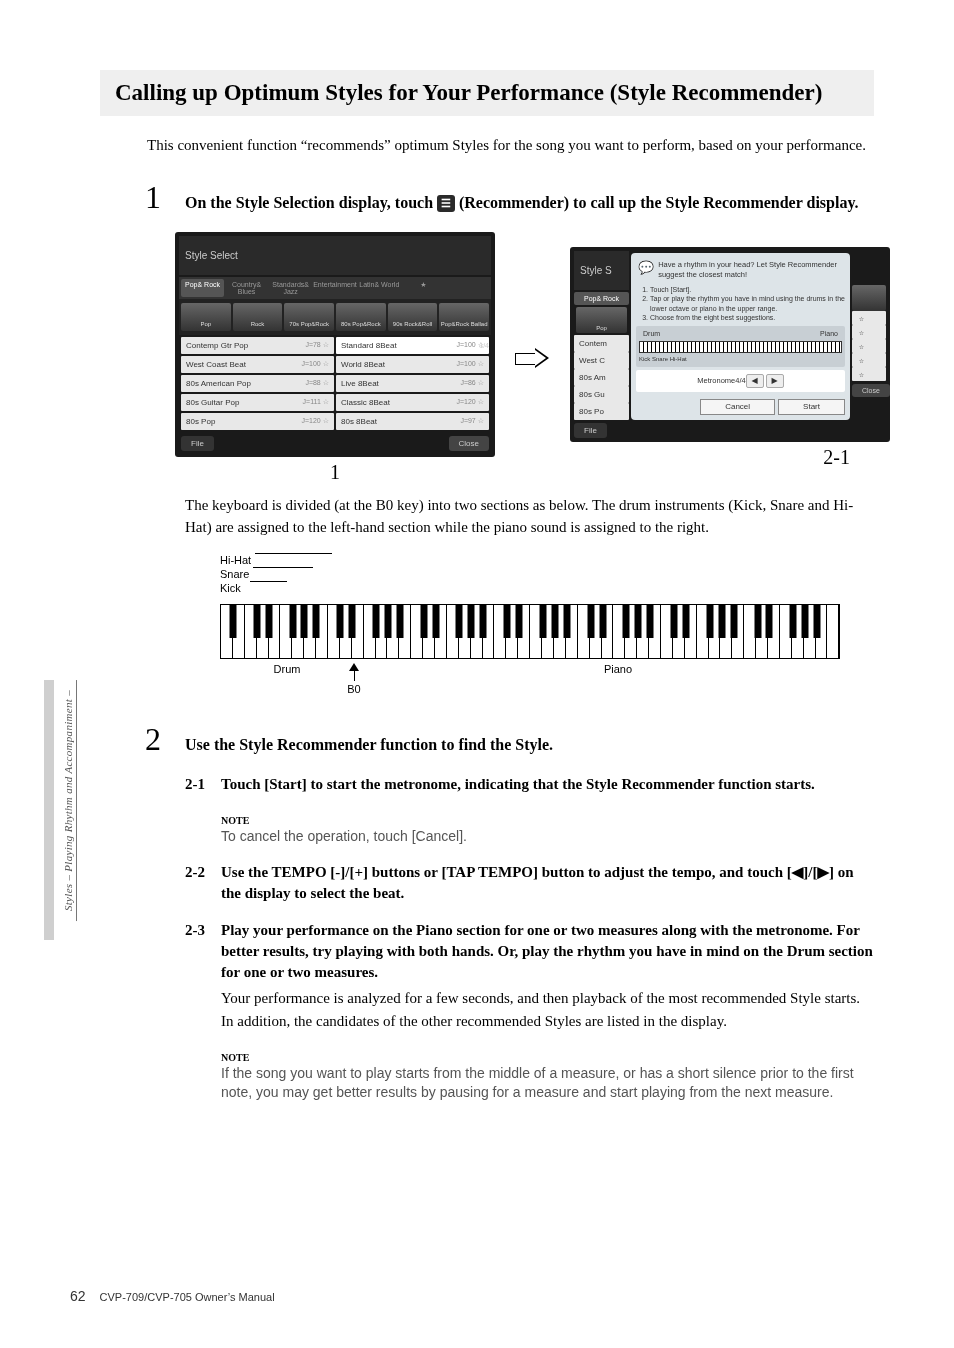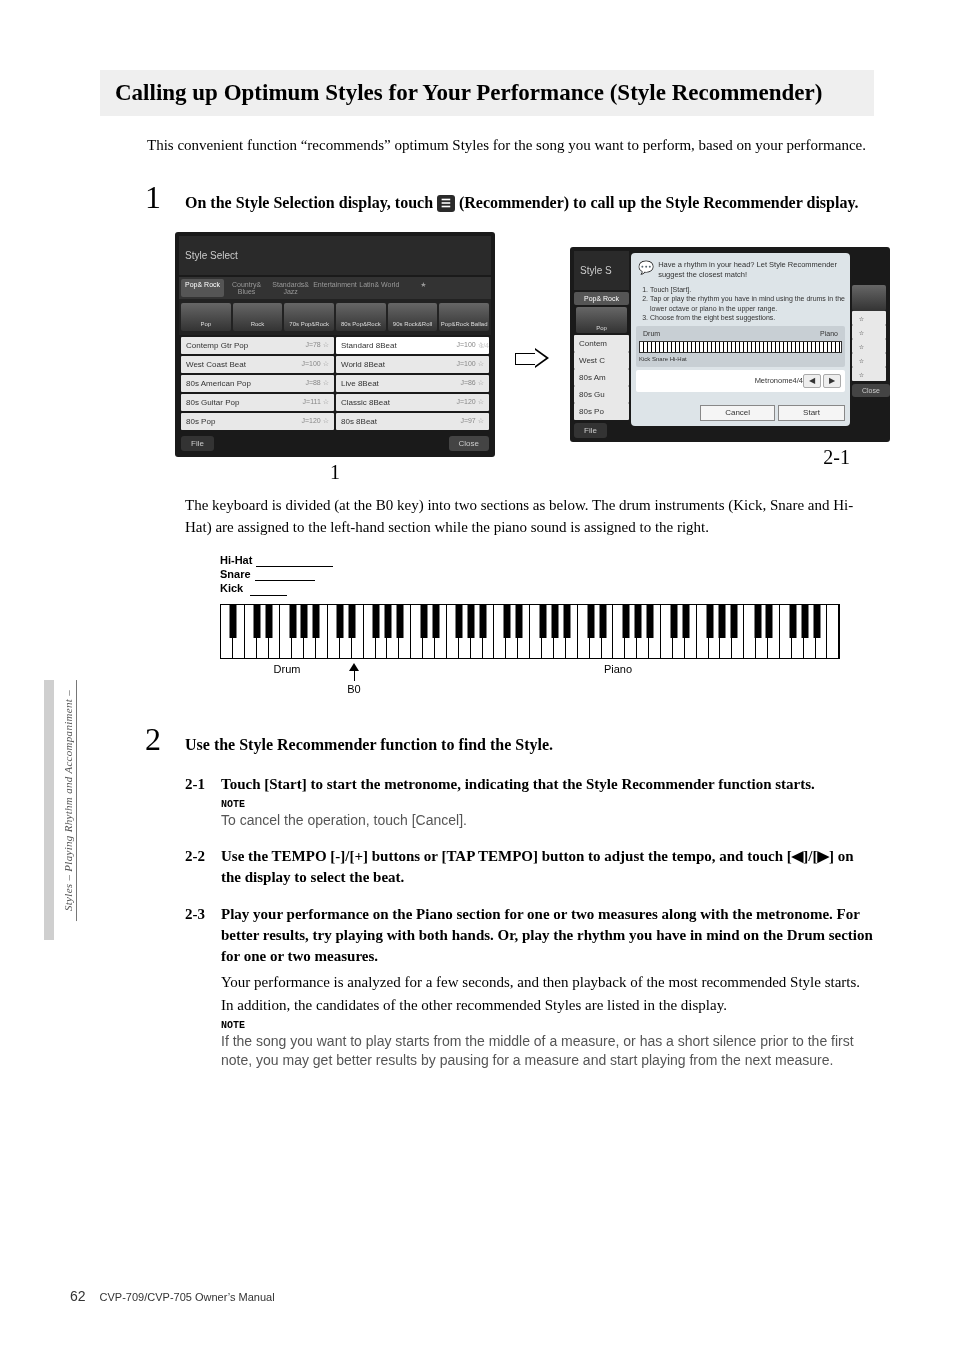--- a/index.html
+++ b/index.html
@@ -227,24 +227,24 @@
   .keys-strip {
     height: 12px;
     background: repeating-linear-gradient(to right, #fff 0 3px, #000 3px 4px);
     border: 1px solid #333;
     margin: 1px 0 3px;
   }
   .metro-row {
     background: #fff;
     padding: 4px;
     display: flex;
-    justify-content: flex-end;
+    justify-content: center;
     align-items: center;
     border-radius: 2px;
-    margin-bottom: 13px;
+    margin-bottom: 7px;
   }
   .metro-btns { display:flex; gap:2px; }
   .metro-btn {
     width: 18px; height: 14px;
     background: #eee;
     border: 1px solid #aaa;
     border-radius: 2px;
     font-size: 8px;
     text-align: center;
     line-height: 12px;
@@ -266,21 +266,21 @@
     line-height: 1.5;
     margin-left: 85px;
     margin-right: 20px;
     margin-bottom: 14px;
   }
   .keyboard-diagram {
     margin-left: 120px;
     margin-bottom: 26px;
   }
   .kb-labels { font-family: Arial, sans-serif; font-size: 11px; line-height: 1.3; }
-  .kb-labels .line { display:flex; align-items:flex-end; gap:4px;font-weight:bold; }
+  .kb-labels .line { display:flex; align-items:flex-start; gap:4px; }
   .kb-labels .rule {
     height: 1px; background:#000;
   }
   .kb-keys {
     margin-top: 8px;
     width: 620px;
     height: 55px;
     position: relative;
     border: 1px solid #000;
     background: #fff;
@@ -319,24 +319,24 @@
     display: flex;
     gap: 10px;
     font-size: 15px;
     font-weight: bold;
     line-height: 1.4;
     margin-bottom: 4px;
   }
   .sub-num { width: 26px; flex-shrink:0; }
   .sub-body { flex:1; }
   .note-label {
-    font-family: Liberation Mono, monospace;
+    font-family: Liberation Serif, serif;
     font-size: 10px;
     font-weight: bold;
-    margin: 4px 0 1px;
+    margin: 20px 0 1px;
   }
   .note-text {
     font-family: Arial, sans-serif;
     font-size: 14px;
     color: #555;
     line-height: 1.35;
   }
   .sub-para {
     font-size: 15px;
     line-height: 1.5;

